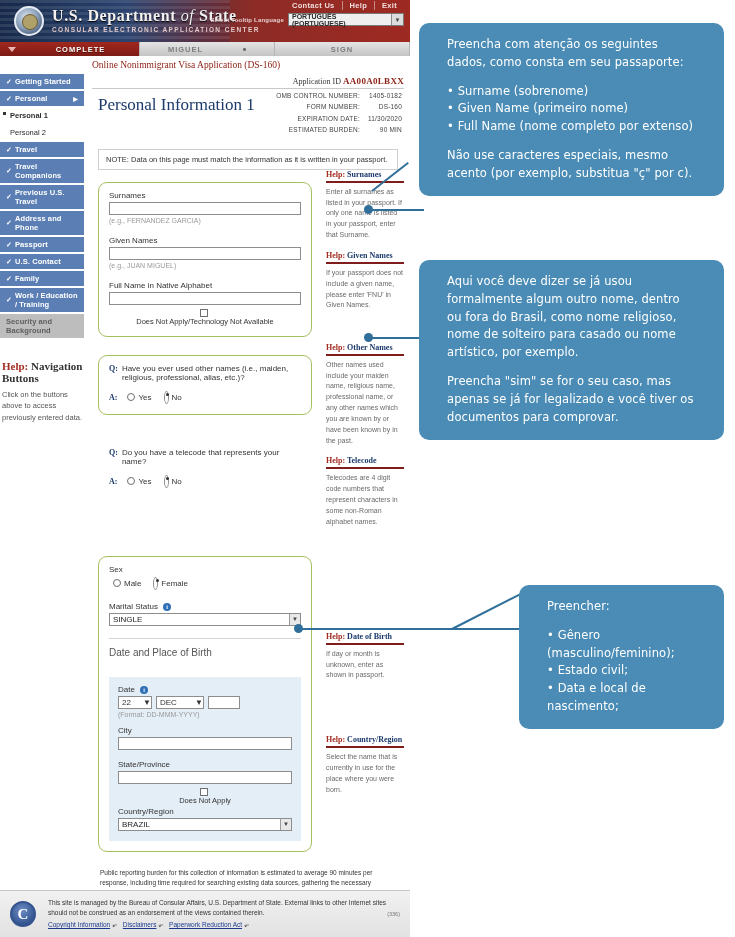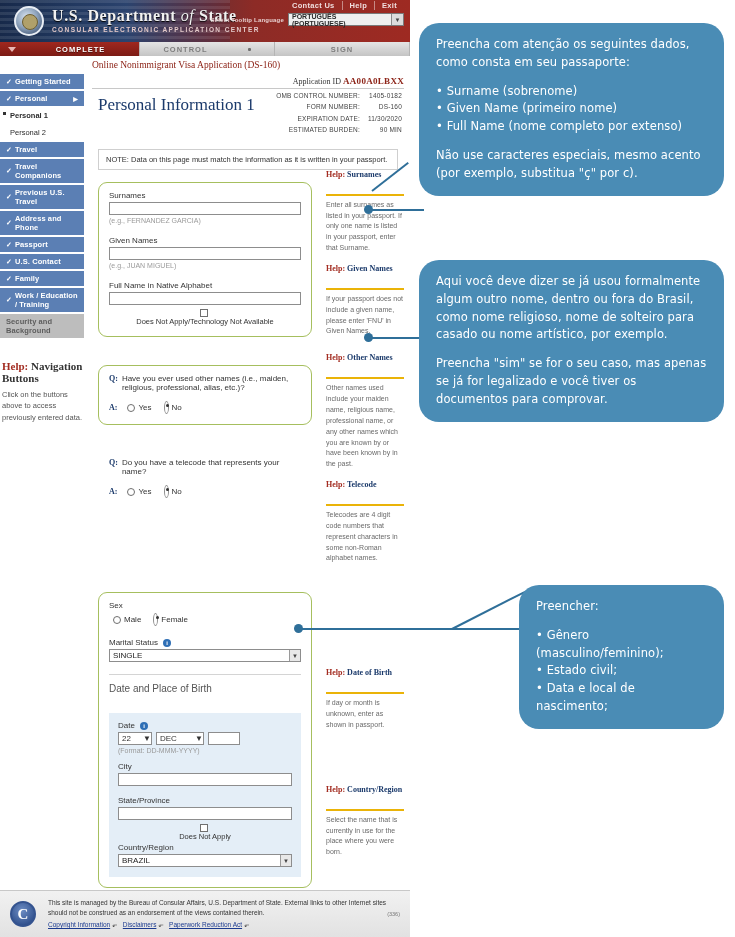--- a/index.html
+++ b/index.html
@@ -138,21 +138,21 @@
 
   
   .grp {
     margin:12px 6px 0 6px; border:1px solid #a6bf5e; border-radius:9px;
     padding:8px 10px 10px; position:relative;
   }
   .row { display:flex; }
   .helpcol { width:78px; margin-left:8px; }
   .help-h {
     font-family:"Liberation Serif", serif; font-size:8px; font-weight:bold;
-    color:#1b3a6b; border-bottom:2px solid #eab308; padding-bottom:15px;
+    color:#1b3a6b; border-bottom:2px solid #7f1d1d; padding-bottom:2px;
   }
   .help-h b { color:#a32d22; }
   .help-p { font-size:7px; color:#6a6a6a; line-height:1.55; margin:4px 0 10px; }
 
   label.fl { display:block; font-size:8px; color:#333; margin-bottom:2px; }
   .txt { width:100%; height:13px; border:1px solid #8d8d8d; background:#fff; }
   .hint { font-size:7px; color:#9a9a9a; margin:2px 0 12px; }
   .chkline { display:flex; align-items:center; justify-content:flex-end; margin-top:4px; font-size:7.5px; color:#333;flex-direction:column;}
   .cbx { width:8px; height:8px; border:1px solid #707070; background:#fff; margin-right:3px; display:inline-block;}
 
@@ -200,22 +200,22 @@
   .cseal { width:26px;height:26px;border-radius:50%;
     background:radial-gradient(circle at 45% 35%,#6d8dc4,#1f3f7d);
     color:#fff;font-family:"Liberation Serif",serif;font-weight:bold;font-size:15px;
     display:flex;align-items:center;justify-content:center;border:2px solid #34538f;}
   .footxt { margin-left:12px; font-size:6.5px; color:#333; line-height:1.5; flex:1; }
   .footxt a { color:#1b3a8f; }
   .ver { font-size:5.5px; color:#777; }
 
   
   .callout {
-    position:absolute; background:#4a8cb5; color:#ffffff; border-radius:20px;
-    padding:13px 17px; font-family:"DejaVu Sans", sans-serif; font-size:11.5px;
+    position:absolute; background:#4a8cb5; color:#ffffff; border-radius:10px;
+    padding:13px 28px; font-family:"DejaVu Sans", sans-serif; font-size:11.5px;
     line-height:1.55; letter-spacing:.1px;
   }
   .callout p { margin:0; }
   .callout p + p { margin-top:11px; }
   .c1 { left:419px; top:23px;  width:305px; }
   .c2 { left:419px; top:260px; width:305px; }
   .c3 { left:519px; top:585px; width:205px; }
   .leader { position:absolute; background:#2f6f99; height:2px; }
   .dotcap { position:absolute; width:9px;height:9px;border-radius:50%;background:#2f6f99; }
 </style>
@@ -245,21 +245,21 @@
       </div>
     </div>
   </div>
 
   <div class="steps">
     <div class="step first active">
       <span class="caret"></span>
       <span>COMPLETE</span>
     </div>
     <div class="step">
-      <span>CONTROL</span>
+      <span>MIGUEL</span>
       <span class="dot"></span>
     </div>
     <div class="step">
       <span>SIGN</span>
     </div>
   </div>
 
   <div class="appbody">
 
     <div class="sidebar">

